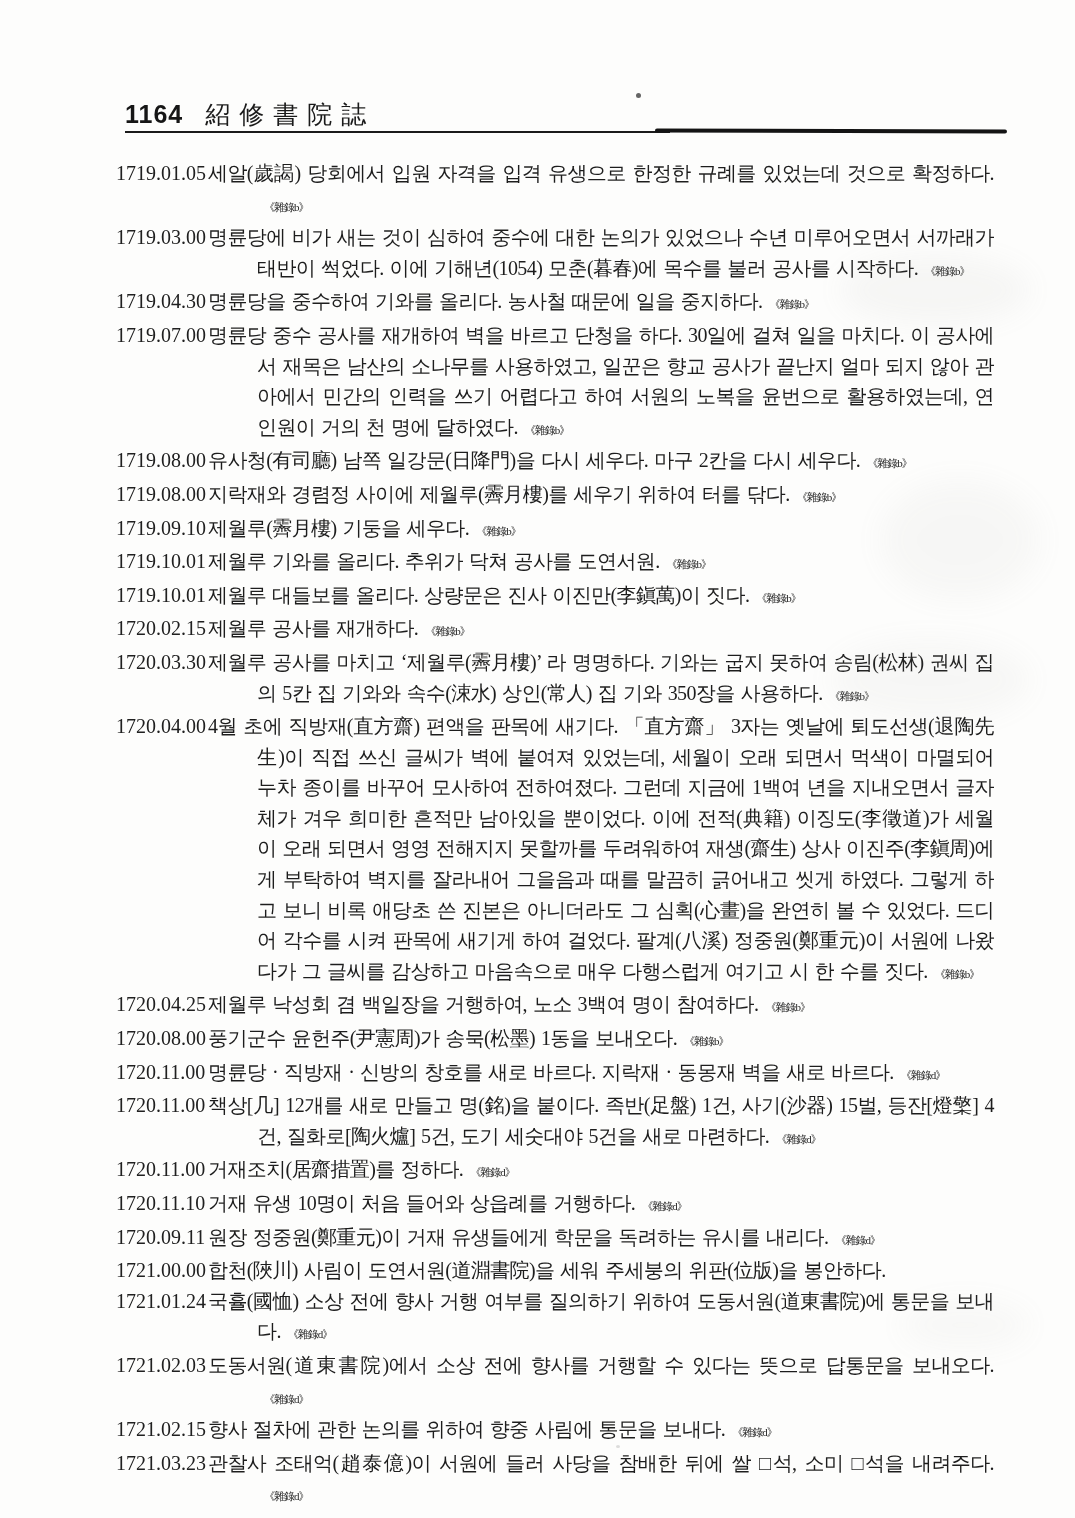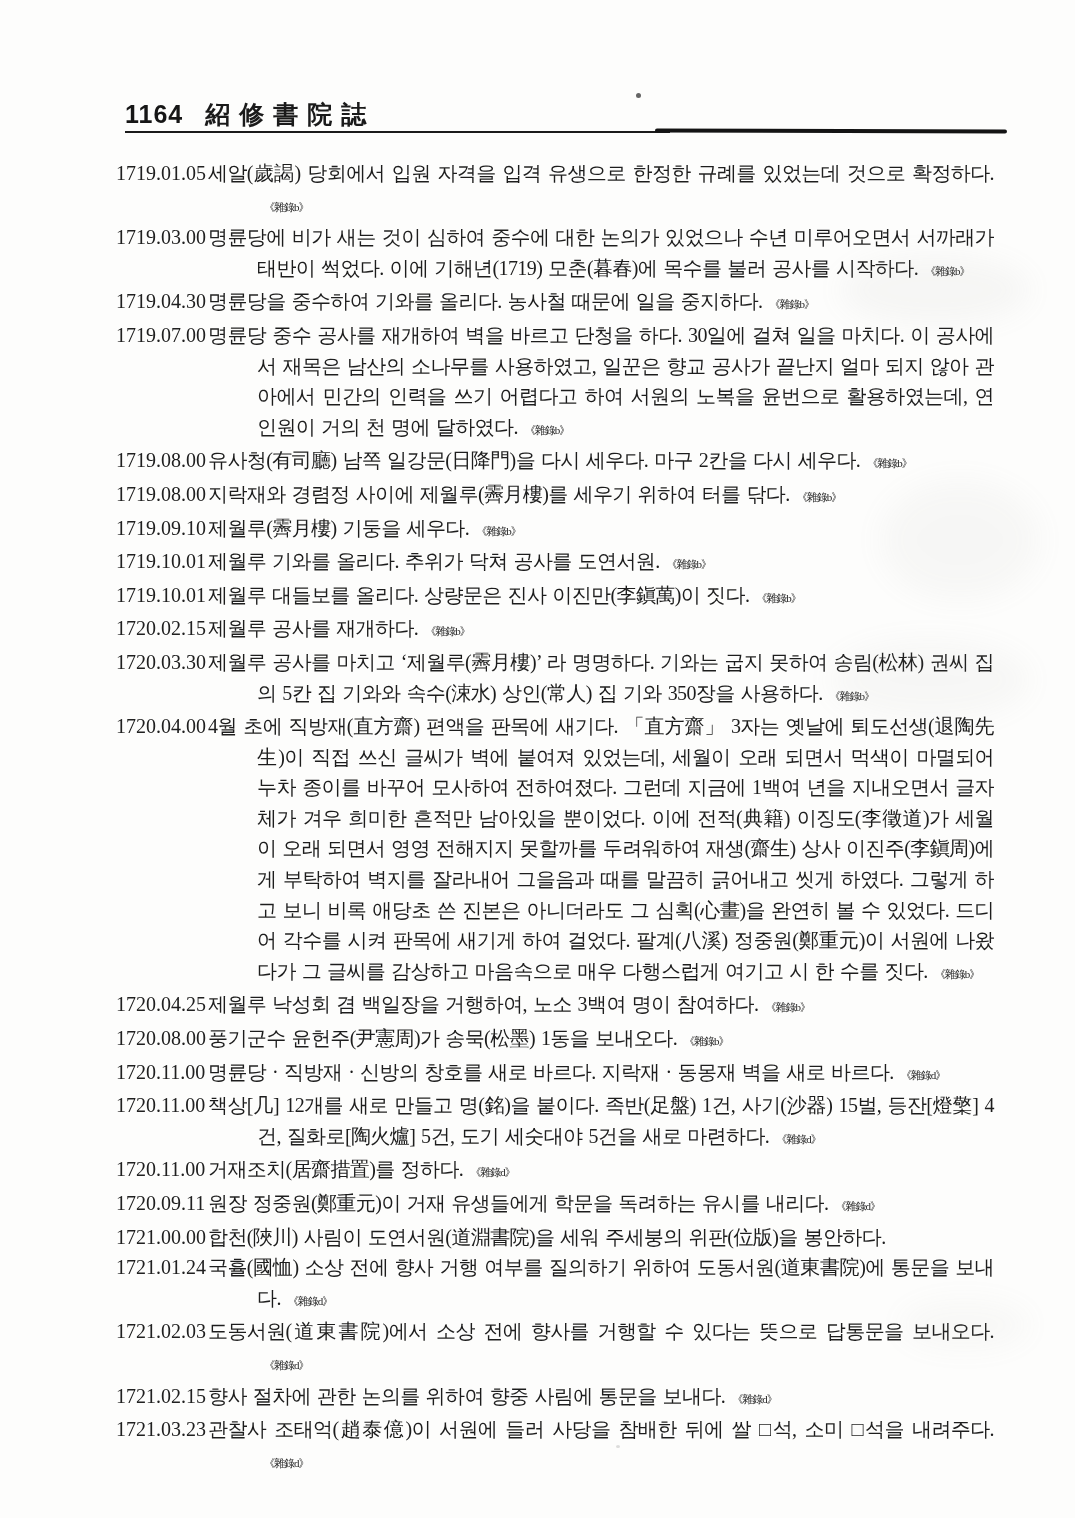--- a/index.html
+++ b/index.html
@@ -30,21 +30,21 @@
     font-weight: bold;
     font-size: 25px;
     letter-spacing: 1px;
     color: #161616;
     vertical-align: baseline;
   }
   .book-title {
     display: inline-block;
     margin-left: 18px;
     font-size: 25px;
-    font-weight: 700;
+    font-weight: 400;
     letter-spacing: 9px;
     color: #1a1a1a;
   }
   .rule-thin {
     position: absolute;
     left: 0;
     top: 33px;
     width: 545px;
     height: 2px;
     background: #1b1b1b;
@@ -127,21 +127,21 @@
   </div>
 
   <div class="entries">
   <div class="entry-row">
     <span class="entry-date">1719.01.05</span>
     <span class="entry-text"><span>세알(歲謁) 당회에서 입원 자격을 입격 유생으로 한정한 규례를 있었는데 것으로 확정하다.</span><span class="src">《雜錄b》</span></span>
   </div>
 
   <div class="entry-row">
     <span class="entry-date">1719.03.00</span>
-    <span class="entry-text"><span>명륜당에 비가 새는 것이 심하여 중수에 대한 논의가 있었으나 수년 미루어오면서 서까래가 태반이 썩었다. 이에 기해년(1719) 모춘(暮春)에 목수를 불러 공사를 시작하다.</span><span class="src">《雜錄b》</span></span>
+    <span class="entry-text"><span>명륜당에 비가 새는 것이 심하여 중수에 대한 논의가 있었으나 수년 미루어오면서 서까래가 태반이 썩었다. 이에 기해년(1054) 모춘(暮春)에 목수를 불러 공사를 시작하다.</span><span class="src">《雜錄b》</span></span>
   </div>
 
   <div class="entry-row">
     <span class="entry-date">1719.04.30</span>
     <span class="entry-text"><span>명륜당을 중수하여 기와를 올리다. 농사철 때문에 일을 중지하다.</span><span class="src">《雜錄b》</span></span>
   </div>
 
   <div class="entry-row">
     <span class="entry-date">1719.07.00</span>
     <span class="entry-text"><span>명륜당 중수 공사를 재개하여 벽을 바르고 단청을 하다. 30일에 걸쳐 일을 마치다. 이 공사에서 재목은 남산의 소나무를 사용하였고, 일꾼은 향교 공사가 끝난지 얼마 되지 않아 관아에서 민간의 인력을 쓰기 어렵다고 하여 서원의 노복을 윤번으로 활용하였는데, 연인원이 거의 천 명에 달하였다.</span><span class="src">《雜錄b》</span></span>
@@ -205,20 +205,24 @@
   <div class="entry-row">
     <span class="entry-date">1720.11.00</span>
     <span class="entry-text"><span>책상[几] 12개를 새로 만들고 명(銘)을 붙이다. 족반(足盤) 1건, 사기(沙器) 15벌, 등잔[燈檠] 4건, 질화로[陶火爐] 5건, 도기 세숫대야 5건을 새로 마련하다.</span><span class="src">《雜錄d》</span></span>
   </div>
 
   <div class="entry-row">
     <span class="entry-date">1720.11.00</span>
     <span class="entry-text"><span>거재조치(居齋措置)를 정하다.</span><span class="src">《雜錄d》</span></span>
   </div>
 
+  <div class="entry-row">
+    <span class="entry-date">1720.11.10</span>
+    <span class="entry-text"><span>거재 유생 10명이 처음 들어와 상읍례를 거행하다.</span><span class="src">《雜錄d》</span></span>
+  </div>
 
   <div class="entry-row">
     <span class="entry-date">1720.09.11</span>
     <span class="entry-text"><span>원장 정중원(鄭重元)이 거재 유생들에게 학문을 독려하는 유시를 내리다.</span><span class="src">《雜錄d》</span></span>
   </div>
 
   <div class="entry-row">
     <span class="entry-date">1721.00.00</span>
     <span class="entry-text"><span>합천(陜川) 사림이 도연서원(道淵書院)을 세워 주세붕의 위판(位版)을 봉안하다.</span></span>
   </div>

